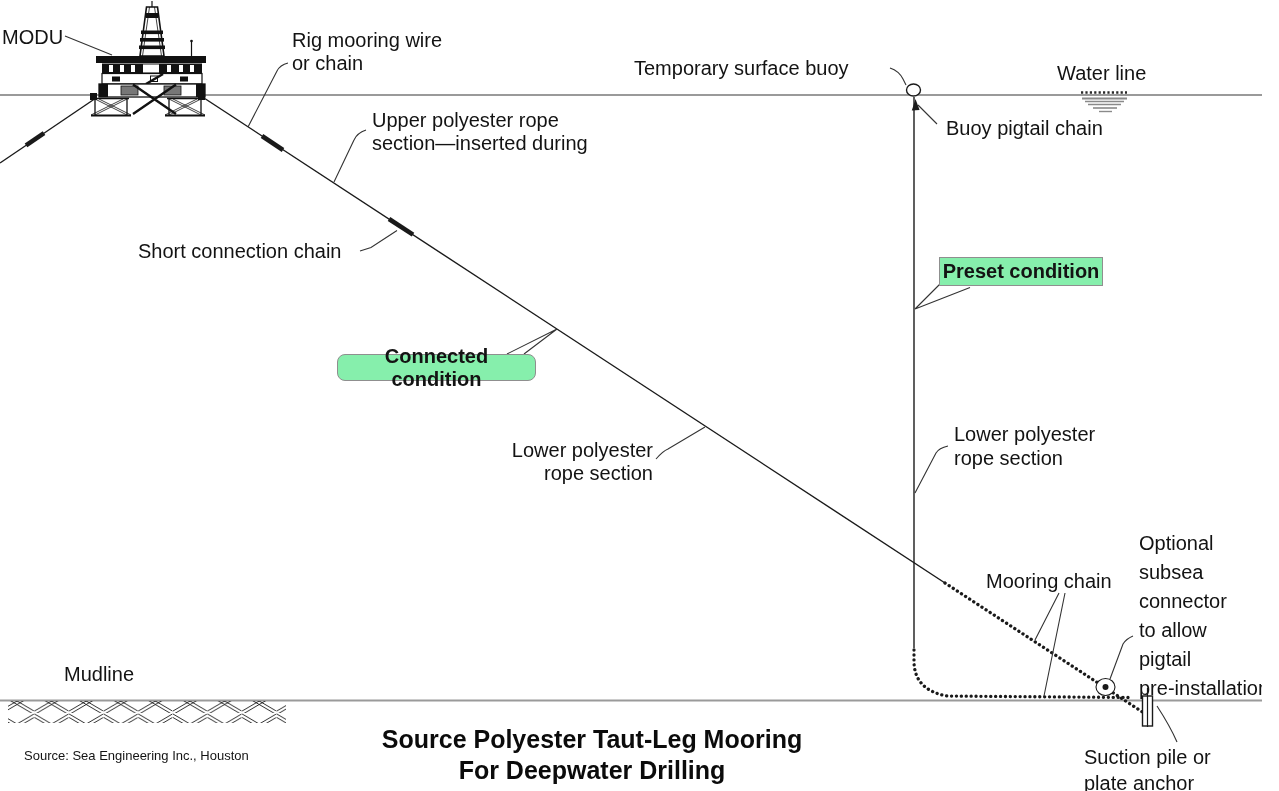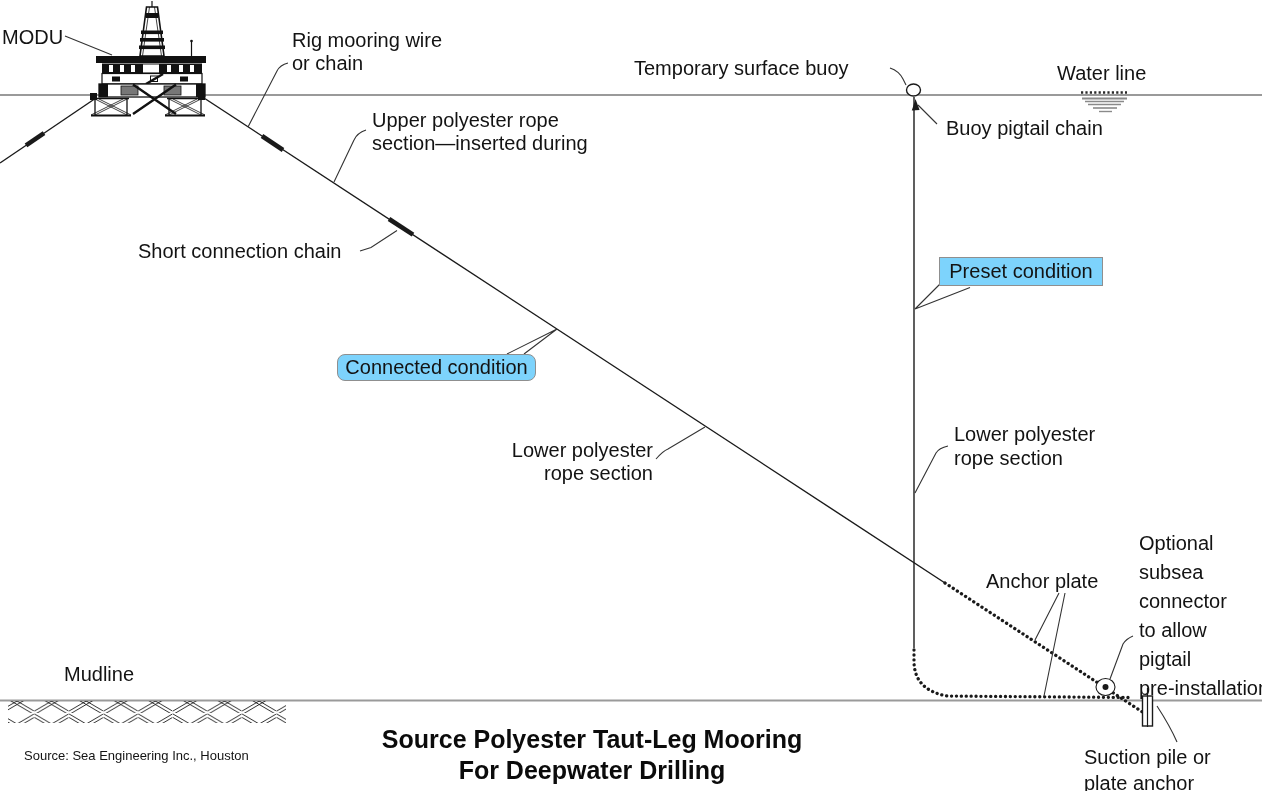--- a/index.html
+++ b/index.html
@@ -2,21 +2,21 @@
 <html><head>
 <meta charset="utf-8">
 <style>
   html,body{margin:0;padding:0;background:#fff;}
   #canvas{position:relative;width:1262px;height:791px;background:#ffffff;overflow:hidden;
           font-family:"Liberation Sans","DejaVu Sans",sans-serif;color:#111;}
   svg{position:absolute;left:0;top:0;}
   .label{position:absolute;font-size:20px;line-height:23px;color:#131313;white-space:nowrap;}
   .label div{white-space:nowrap;}
   .boxed{position:absolute;font-size:20px;color:#131313;border:1.5px solid #8f8f8f;
-         background:#7dd3fc;display:flex;align-items:center;justify-content:center;}
+         background:#86efac;text-align:center;display:flex;align-items:center;justify-content:center;font-weight:bold;}
   .right-align{text-align:right;}
   .small{font-size:13px;line-height:16px;margin-left:20px;}
   .title{position:absolute;left:327px;top:724px;width:530px;text-align:center;
          font-weight:bold;font-size:25px;line-height:31px;color:#0b0b0b;}
 </style>
 </head>
 <body>
 
 <div id="canvas">
 
@@ -154,21 +154,21 @@
 
   <div class="label" style="left:946px;top:117px;">Buoy pigtail chain</div>
 
   <div class="boxed" style="left:939px;top:257px;width:162px;height:27px;">Preset condition</div>
 
   <div class="label" style="left:954px;top:422px;line-height:24px;">
     <div>Lower polyester</div>
     <div>rope section</div>
   </div>
 
-  <div class="label" style="left:986px;top:570px;">Anchor plate</div>
+  <div class="label" style="left:986px;top:570px;">Mooring chain</div>
 
   <div class="label" style="left:1139px;top:529px;line-height:29px;">
     <div>Optional</div>
     <div>subsea</div>
     <div>connector</div>
     <div>to allow</div>
     <div>pigtail</div>
     <div>pre-installation</div>
   </div>
 

